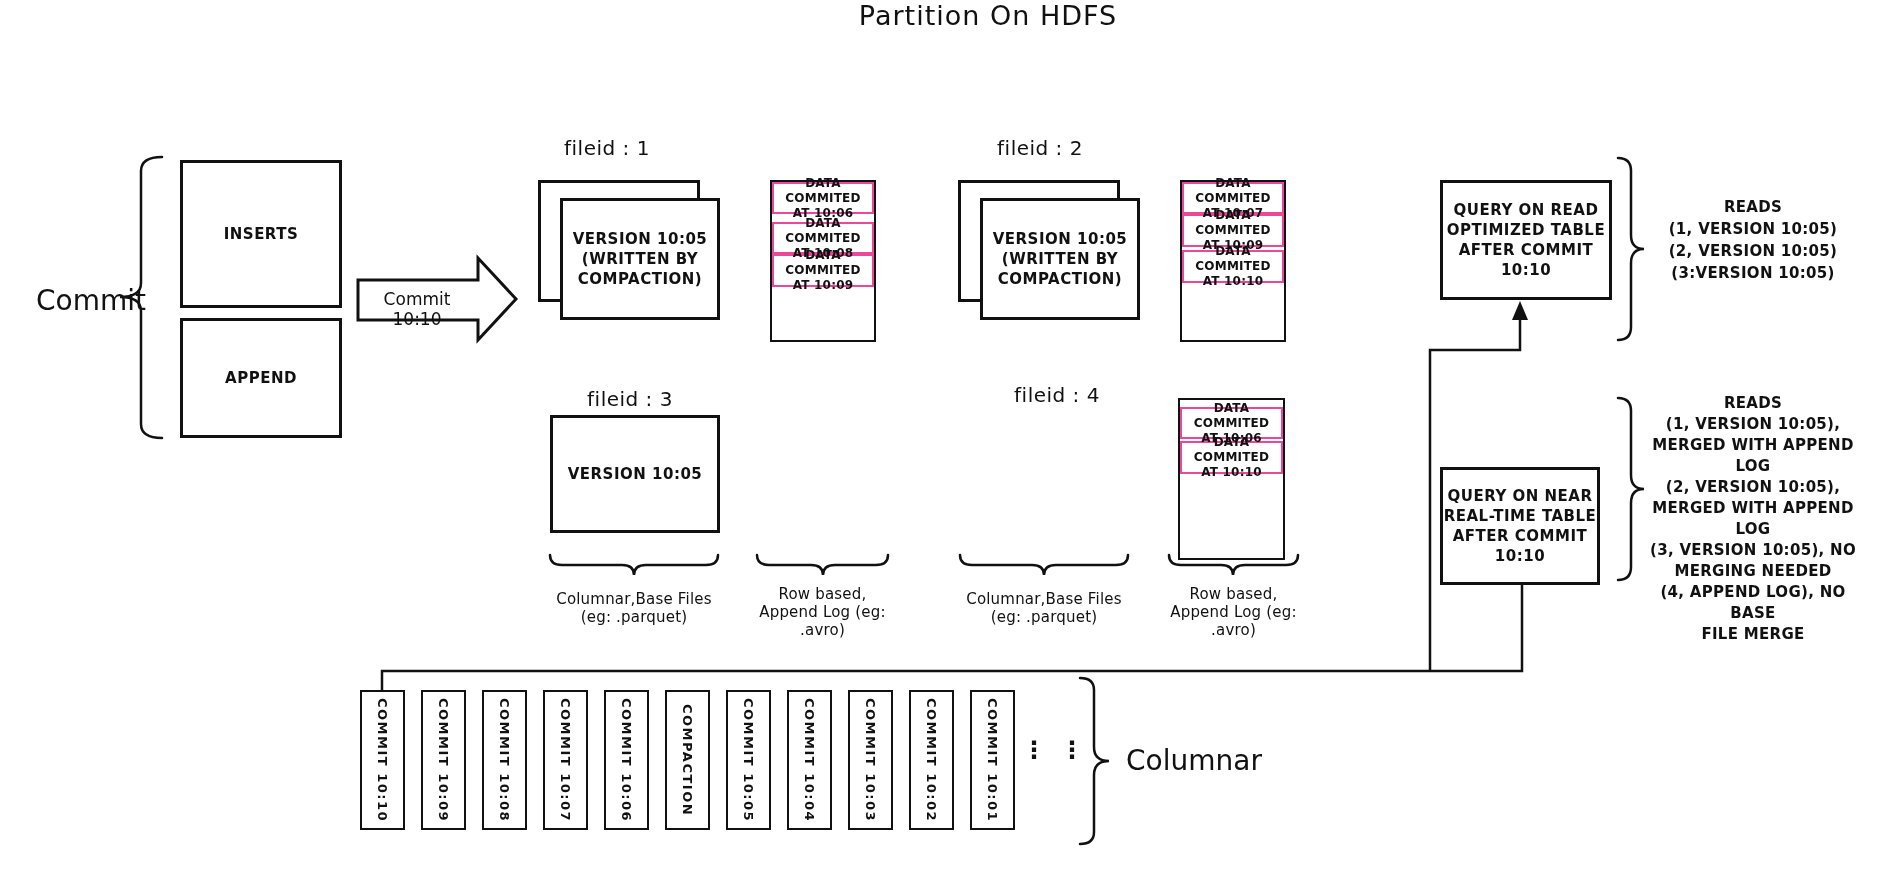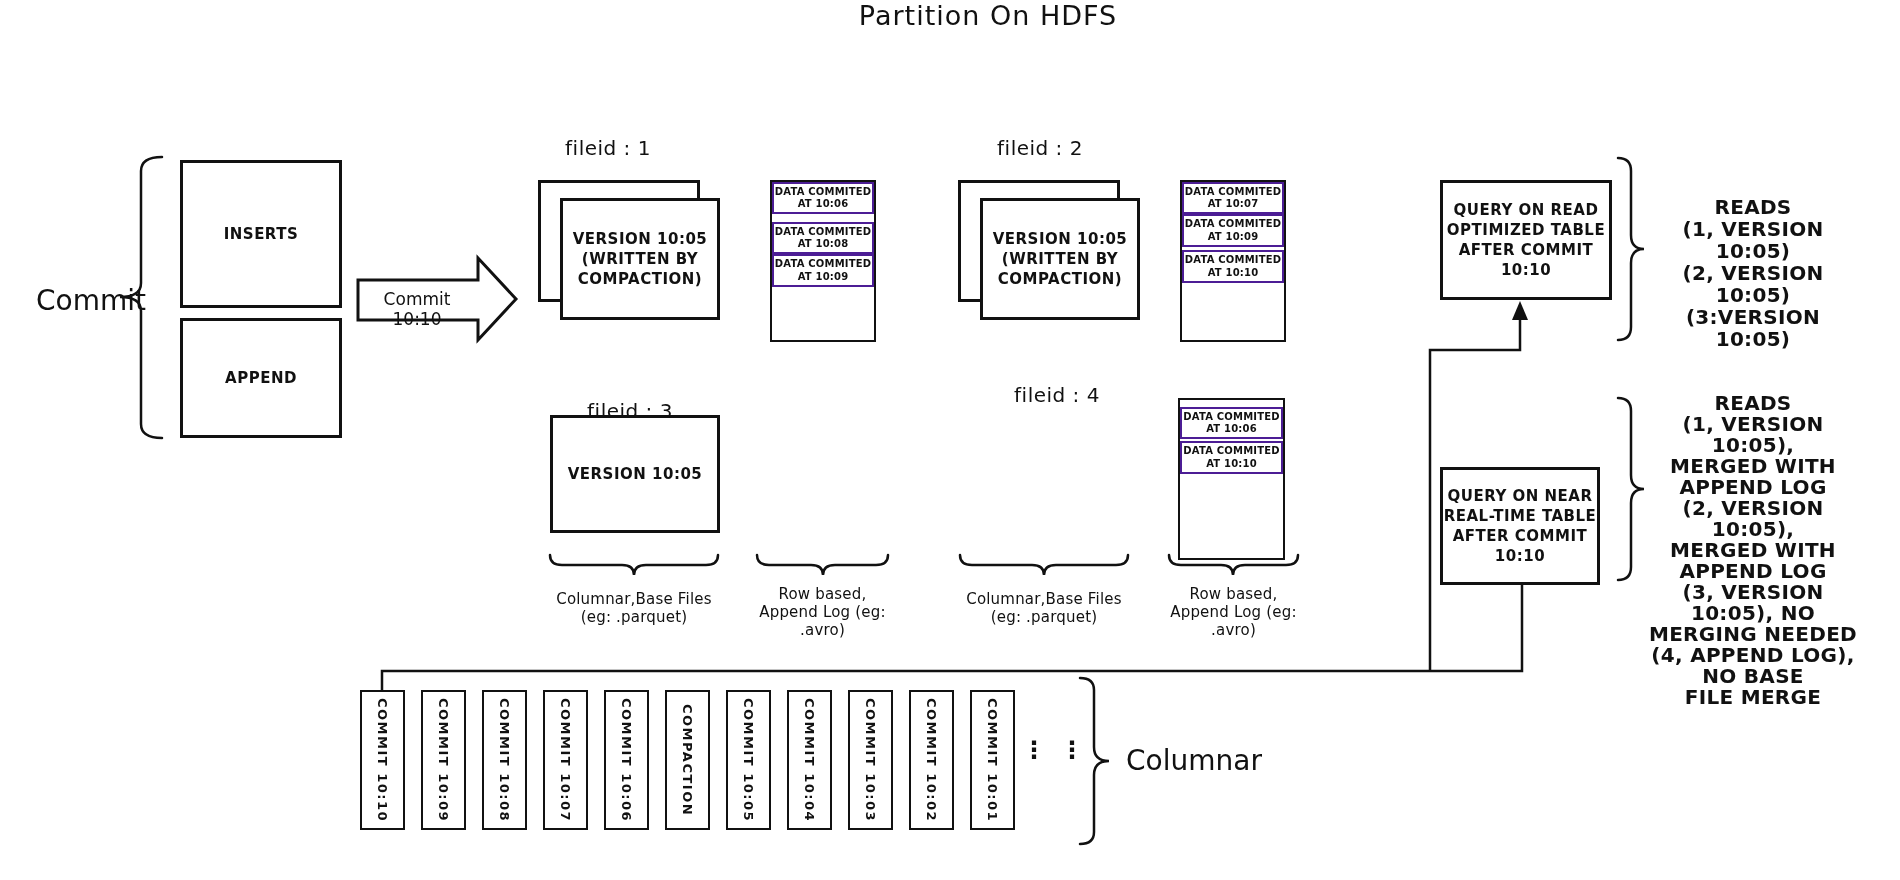--- a/index.html
+++ b/index.html
@@ -7,25 +7,25 @@
           font-family:"DejaVu Sans", sans-serif;color:#111;}
   .abs{position:absolute;}
   .pre{white-space:pre-line;}
   .box{position:absolute;background:#fff;border:3px solid #111;box-sizing:border-box;
        display:flex;align-items:center;justify-content:center;text-align:center;}
   .caps{font-weight:bold;font-size:15px;letter-spacing:0.5px;line-height:20px;}
   .hand{font-size:20px;letter-spacing:0.5px;}
   .big{font-size:28px;}
   .title{font-size:27px;letter-spacing:1px;text-align:center;}
   .logcol{position:absolute;background:#fff;border:2.5px solid #111;box-sizing:border-box;}
-  .seg{border:2px solid #4c1d95;box-sizing:border-box;display:flex;align-items:center;justify-content:center;
-       text-align:center;font-weight:bold;font-size:10px;line-height:1.25;letter-spacing:0.2px;background:#fff;}
+  .seg{border:2px solid #ec4899;box-sizing:border-box;display:flex;align-items:center;justify-content:center;
+       text-align:center;font-weight:bold;font-size:12px;line-height:1.25;letter-spacing:0.2px;background:#fff;}
   .spacer{background:#fff;}
   .clabel{position:absolute;text-align:center;font-size:15px;line-height:18px;letter-spacing:0.2px;}
-  .reads{position:absolute;text-align:center;font-weight:bold;font-size:20px;letter-spacing:0.3px;}
+  .reads{position:absolute;text-align:center;font-weight:bold;font-size:15px;letter-spacing:0.3px;}
   .tbox{position:absolute;width:45px;height:140px;border:2.5px solid #111;box-sizing:border-box;background:#fff;
         display:flex;align-items:center;justify-content:center;}
   .vt{writing-mode:vertical-rl;text-orientation:sideways;font-weight:bold;font-size:13px;letter-spacing:1.5px;}
   .dots{position:absolute;font-size:24px;font-weight:bold;letter-spacing:0;line-height:1;}
   svg{display:block;}
 </style>
 </head>
 <body>
 
 <div class="canvas">
@@ -44,21 +44,21 @@
     <path d="M44,2 Q23,2 23,16 L23,128 Q23,142 2,142 Q23,142 23,156 L23,269 Q23,283 44,283" fill="none" stroke="#111" stroke-width="2.5" stroke-linecap="round"></path>
   </svg>
   <div class="box caps" style="left:180px;top:160px;width:162px;height:148px;">INSERTS</div>
   <div class="box caps" style="left:180px;top:318px;width:162px;height:120px;">APPEND</div>
 
   <svg class="abs" style="left:350px;top:251px;" width="172" height="96" viewBox="0 0 172 96">
     <polygon points="8,29 128,29 128,7 166,48 128,89 128,69 8,69" fill="#fff" stroke="#111" stroke-width="3" stroke-linejoin="miter"></polygon>
   </svg>
   <div class="abs" style="left:358px;top:289px;width:118px;text-align:center;font-size:17px;">Commit 10:10</div>
 
-  <div class="abs hand" style="left:533px;top:136px;width:150px;text-align:center;">fileid : 1</div>
+  <div class="abs hand" style="left:564px;top:136px;width:150px;text-align:left;">fileid : 1</div>
   <div class="box" style="left:538px;top:180px;width:162px;height:122px;"></div>
   <div class="box caps pre" style="left:560px;top:198px;width:160px;height:122px;">VERSION 10:05
 (WRITTEN BY
 COMPACTION)</div>
   <div class="logcol" style="left:770px;top:180px;width:106px;height:162px;">
     <div class="seg pre" style="height:32px;">DATA COMMITED
 AT 10:06</div>
     <div class="spacer" style="height:8px;"></div>
     <div class="seg pre" style="height:32px;">DATA COMMITED
 AT 10:08</div>
@@ -74,21 +74,21 @@
   <div class="logcol" style="left:1180px;top:180px;width:106px;height:162px;">
     <div class="seg pre" style="height:32px;">DATA COMMITED
 AT 10:07</div>
     <div class="seg pre" style="height:33px;">DATA COMMITED
 AT 10:09</div>
     <div class="spacer" style="height:3px;"></div>
     <div class="seg pre" style="height:33px;border-width:2.5px;">DATA COMMITED
 AT 10:10</div>
   </div>
 
-  <div class="abs hand" style="left:555px;top:399px;width:150px;text-align:center;">fileid : 3</div>
+  <div class="abs hand" style="left:555px;top:387px;width:150px;text-align:center;">fileid : 3</div>
   <div class="box caps pre" style="left:550px;top:415px;width:170px;height:118px;">VERSION 10:05</div>
 
   <div class="abs hand" style="left:982px;top:383px;width:150px;text-align:center;">fileid : 4</div>
   <div class="logcol" style="left:1178px;top:398px;width:107px;height:162px;">
     <div class="spacer" style="height:7px;"></div>
     <div class="seg pre" style="height:32px;">DATA COMMITED
 AT 10:06</div>
     <div class="spacer" style="height:2px;"></div>
     <div class="seg pre" style="height:33px;border-width:2.5px;">DATA COMMITED
 AT 10:10</div>

